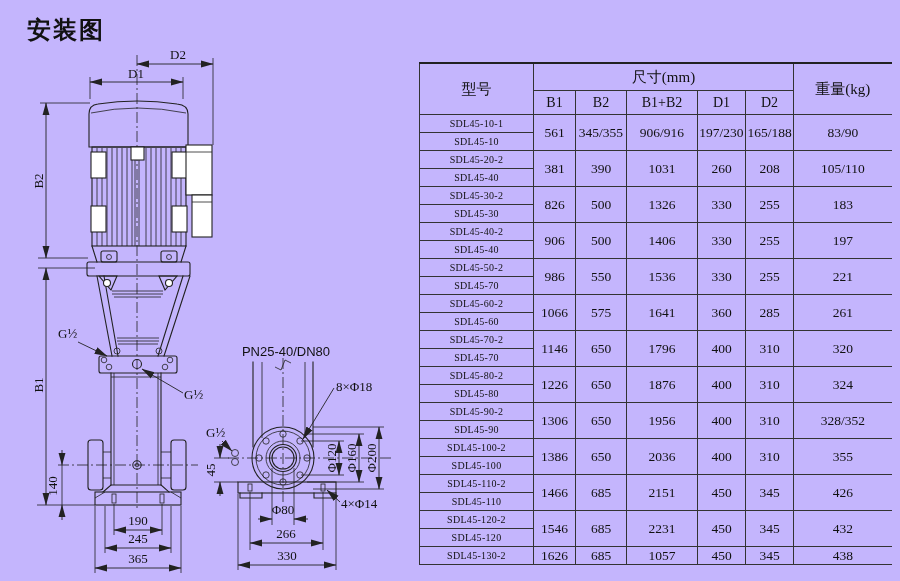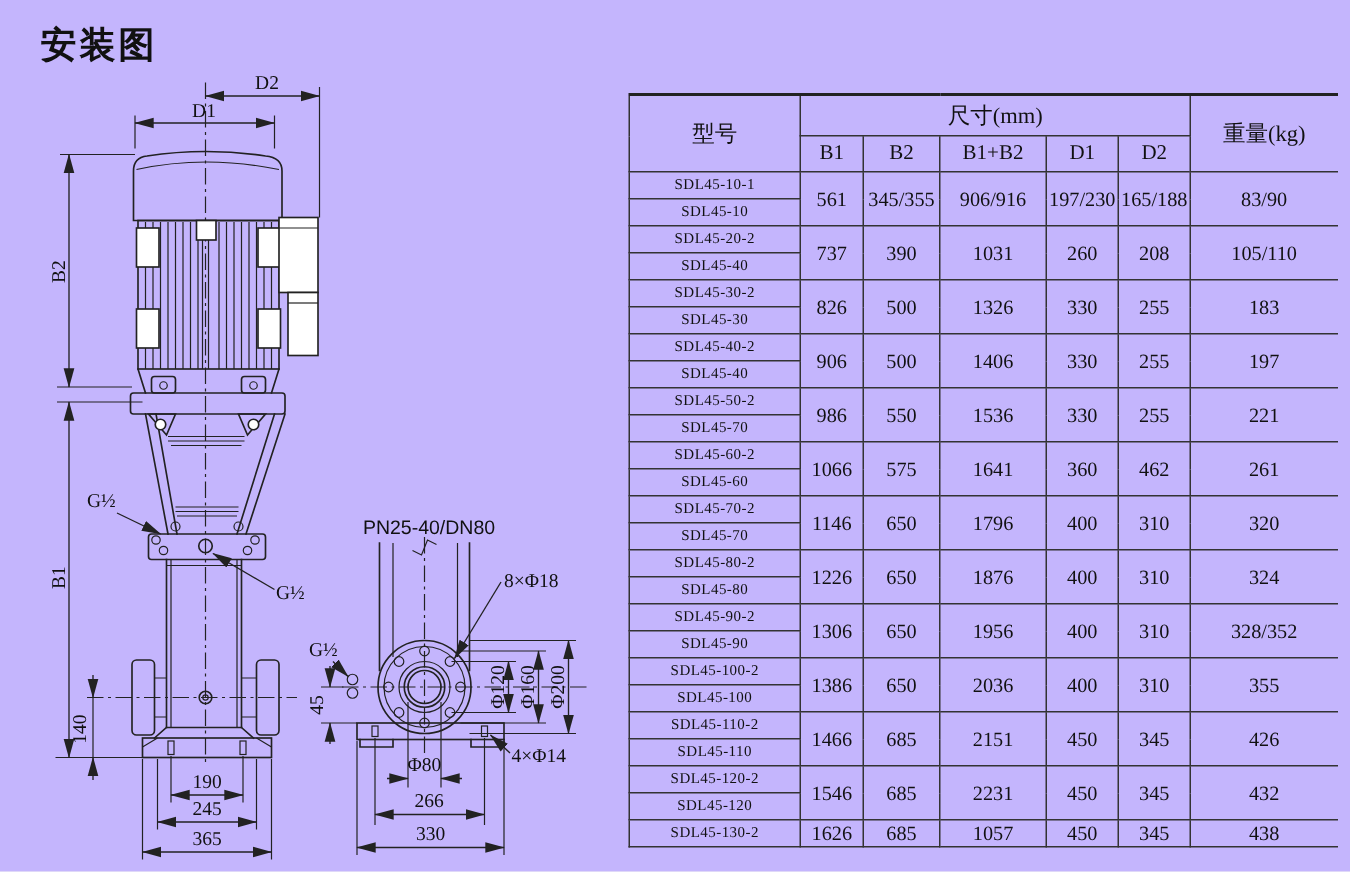--- a/index.html
+++ b/index.html
@@ -305,21 +305,21 @@
             <td rowspan="2">906/916</td>
             <td rowspan="2">197/230</td>
             <td rowspan="2">165/188</td>
             <td rowspan="2" class="no-r">83/90</td>
           </tr>
           <tr>
             <td class="model">SDL45-10</td>
           </tr>
           <tr>
             <td class="model">SDL45-20-2</td>
-            <td rowspan="2">737</td>
+            <td rowspan="2">381</td>
             <td rowspan="2">390</td>
             <td rowspan="2">1031</td>
             <td rowspan="2">260</td>
             <td rowspan="2">208</td>
             <td rowspan="2" class="no-r">105/110</td>
           </tr>
           <tr>
             <td class="model">SDL45-40</td>
           </tr>
           <tr>
@@ -357,21 +357,21 @@
           </tr>
           <tr>
             <td class="model">SDL45-70</td>
           </tr>
           <tr>
             <td class="model">SDL45-60-2</td>
             <td rowspan="2">1066</td>
             <td rowspan="2">575</td>
             <td rowspan="2">1641</td>
             <td rowspan="2">360</td>
-            <td rowspan="2">462</td>
+            <td rowspan="2">285</td>
             <td rowspan="2" class="no-r">261</td>
           </tr>
           <tr>
             <td class="model">SDL45-60</td>
           </tr>
           <tr>
             <td class="model">SDL45-70-2</td>
             <td rowspan="2">1146</td>
             <td rowspan="2">650</td>
             <td rowspan="2">1796</td>

